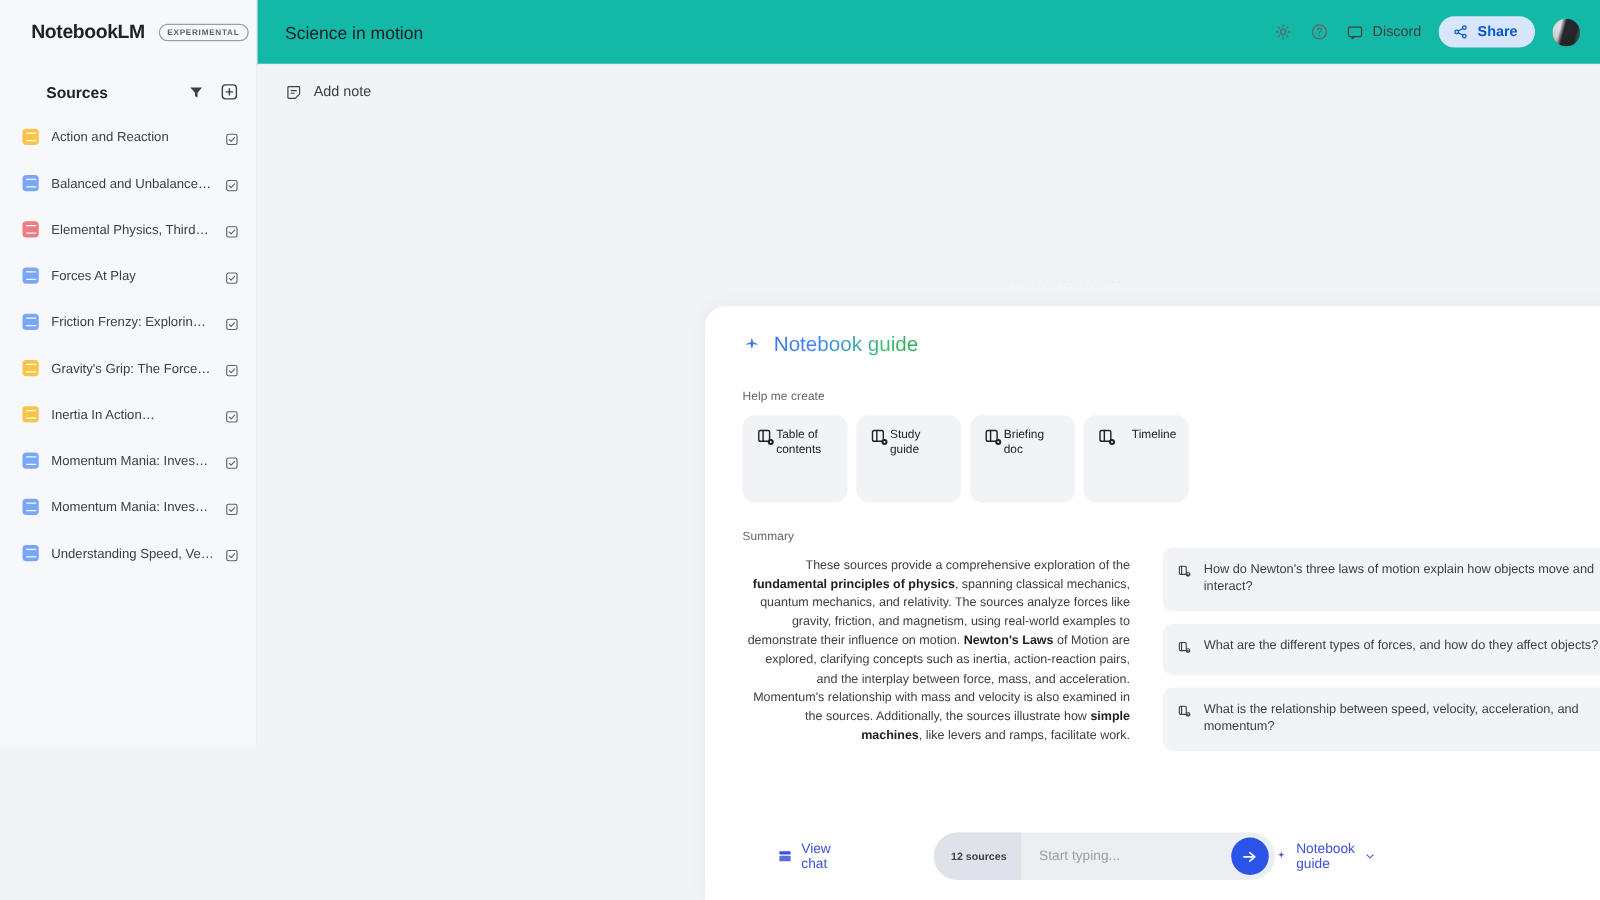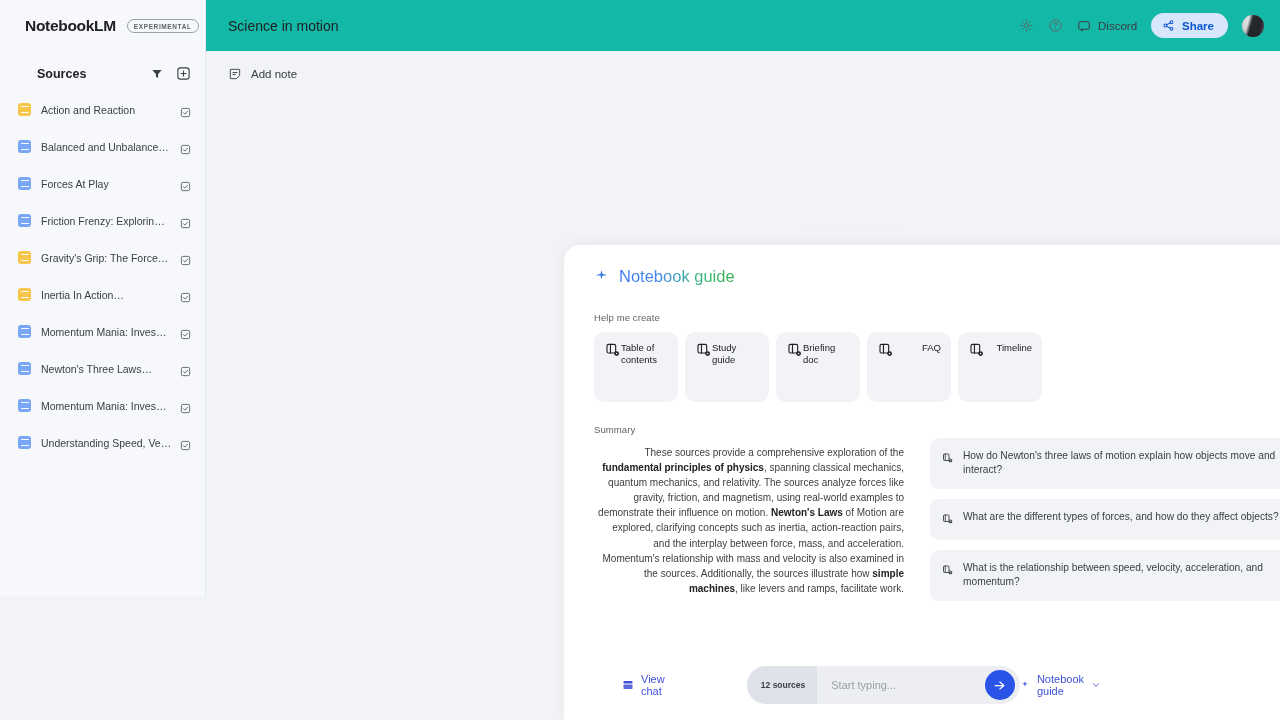--- a/index.html
+++ b/index.html
@@ -215,20 +215,28 @@
         </div>
         <div class="source-row">
           <span class="file-icon fi-blue"></span>
           <span class="source-name">Balanced and Unbalance…</span>
           <span class="check-box"><svg width="11" height="11" viewBox="0 0 24 24" fill="none" stroke="#5f6368" stroke-width="2">
               <rect x="3" y="3" width="18" height="18" rx="3"></rect>
               <path d="M7.5 12.3l3.2 3.2 6-6.4" stroke-linecap="round" stroke-linejoin="round"></path>
             </svg></span>
         </div>
         <div class="source-row">
+          <span class="file-icon fi-red"></span>
+          <span class="source-name">Elemental Physics, Third…</span>
+          <span class="check-box"><svg width="11" height="11" viewBox="0 0 24 24" fill="none" stroke="#5f6368" stroke-width="2">
+              <rect x="3" y="3" width="18" height="18" rx="3"></rect>
+              <path d="M7.5 12.3l3.2 3.2 6-6.4" stroke-linecap="round" stroke-linejoin="round"></path>
+            </svg></span>
+        </div>
+        <div class="source-row">
           <span class="file-icon fi-blue"></span>
           <span class="source-name">Forces At Play</span>
           <span class="check-box"><svg width="11" height="11" viewBox="0 0 24 24" fill="none" stroke="#5f6368" stroke-width="2">
               <rect x="3" y="3" width="18" height="18" rx="3"></rect>
               <path d="M7.5 12.3l3.2 3.2 6-6.4" stroke-linecap="round" stroke-linejoin="round"></path>
             </svg></span>
         </div>
         <div class="source-row">
           <span class="file-icon fi-blue"></span>
           <span class="source-name">Friction Frenzy: Explorin…</span>
@@ -249,28 +257,20 @@
           <span class="file-icon fi-yellow"></span>
           <span class="source-name">Inertia In Action…</span>
           <span class="check-box"><svg width="11" height="11" viewBox="0 0 24 24" fill="none" stroke="#5f6368" stroke-width="2">
               <rect x="3" y="3" width="18" height="18" rx="3"></rect>
               <path d="M7.5 12.3l3.2 3.2 6-6.4" stroke-linecap="round" stroke-linejoin="round"></path>
             </svg></span>
         </div>
         <div class="source-row">
           <span class="file-icon fi-blue"></span>
           <span class="source-name">Momentum Mania: Inves…</span>
-          <span class="check-box"><svg width="11" height="11" viewBox="0 0 24 24" fill="none" stroke="#5f6368" stroke-width="2">
-              <rect x="3" y="3" width="18" height="18" rx="3"></rect>
-              <path d="M7.5 12.3l3.2 3.2 6-6.4" stroke-linecap="round" stroke-linejoin="round"></path>
-            </svg></span>
-        </div>
-        <div class="source-row">
-          <span class="file-icon fi-blue"></span>
-          <span class="source-name">Newton's Three Laws…</span>
           <span class="check-box"><svg width="11" height="11" viewBox="0 0 24 24" fill="none" stroke="#5f6368" stroke-width="2">
               <rect x="3" y="3" width="18" height="18" rx="3"></rect>
               <path d="M7.5 12.3l3.2 3.2 6-6.4" stroke-linecap="round" stroke-linejoin="round"></path>
             </svg></span>
         </div>
         <div class="source-row">
           <span class="file-icon fi-blue"></span>
           <span class="source-name">Momentum Mania: Inves…</span>
           <span class="check-box"><svg width="11" height="11" viewBox="0 0 24 24" fill="none" stroke="#5f6368" stroke-width="2">
               <rect x="3" y="3" width="18" height="18" rx="3"></rect>
@@ -387,29 +387,20 @@
               </svg></span>
             <span class="cc-label">Briefing doc</span>
           </div>
           <div class="create-card">
             <span><svg width="16" height="16" viewBox="0 0 24 24" fill="none" stroke="#202124" stroke-width="1.7">
                 <rect x="3" y="3.5" width="13" height="13" rx="2.2"></rect>
                 <path d="M8.2 3.5v13" stroke-linecap="round"></path>
                 <circle cx="17.4" cy="17.4" r="3.6" fill="#202124" stroke="none"></circle>
                 <circle cx="17.4" cy="17.4" r="1.2" fill="#f1f3f6" stroke="none"></circle>
               </svg></span>
-            <span class="cc-label">FAQ</span>
-          </div>
-          <div class="create-card">
-            <span><svg width="16" height="16" viewBox="0 0 24 24" fill="none" stroke="#202124" stroke-width="1.7">
-                <rect x="3" y="3.5" width="13" height="13" rx="2.2"></rect>
-                <path d="M8.2 3.5v13" stroke-linecap="round"></path>
-                <circle cx="17.4" cy="17.4" r="3.6" fill="#202124" stroke="none"></circle>
-                <circle cx="17.4" cy="17.4" r="1.2" fill="#f1f3f6" stroke="none"></circle>
-              </svg></span>
             <span class="cc-label">Timeline</span>
           </div>
         </div>
 
       <div class="summary-wrap">
         <div class="summary-col">
           <div class="section-label">Summary</div>
           <div class="summary-text">These sources provide a comprehensive exploration of the <b>fundamental principles of physics</b>, spanning classical mechanics, quantum mechanics, and relativity. The sources analyze forces like gravity, friction, and magnetism, using real-world examples to demonstrate their influence on motion. <b>Newton's Laws</b> of Motion are explored, clarifying concepts such as inertia, action-reaction pairs, and the interplay between force, mass, and acceleration. Momentum's relationship with mass and velocity is also examined in the sources. Additionally, the sources illustrate how <b>simple machines</b>, like levers and ramps, facilitate work.</div>
         </div>
         <div class="q-col">

